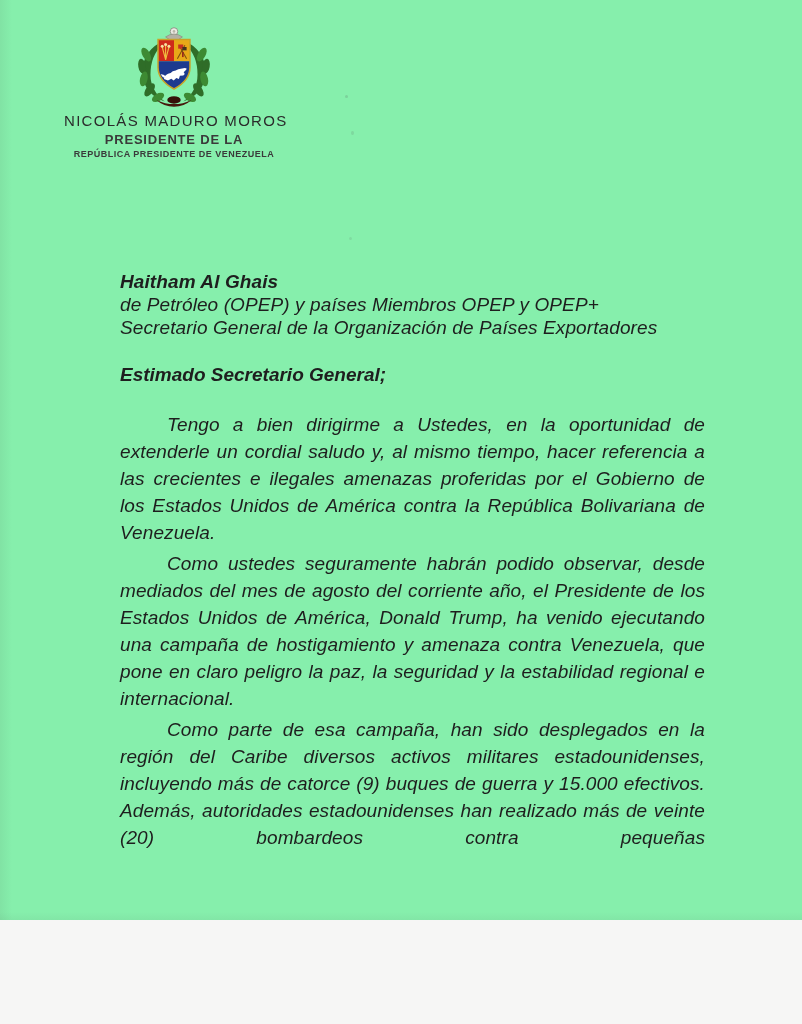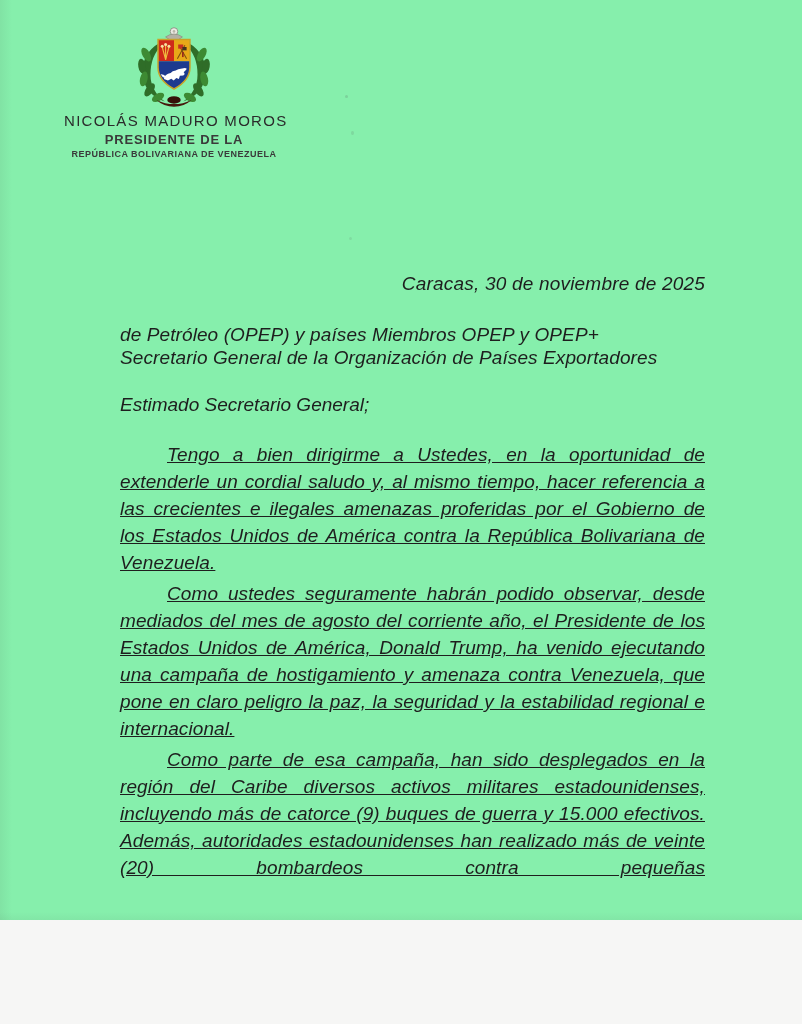--- a/index.html
+++ b/index.html
@@ -92,29 +92,29 @@
   }
   .address {
     line-height: 23px;
     margin: 0 0 22px 0;
     letter-spacing: 0.1px;
   }
   .address .bold { font-weight: 700; }
   .greeting {
     line-height: 27px;
     margin: 16px 0 23px 0;
+    font-weight: bold;
   }
   .para {
     margin: 0 0 4px 0;
     line-height: 27px;
     text-align: justify;
     text-indent: 47px;
     letter-spacing: 0.1px;
     word-spacing: 0.5px;
-    text-decoration: underline;
   }
   .para.justify-last {
     text-align-last: justify;
   }
 
   
   .speck {
     position: absolute;
     border-radius: 50%;
     background: rgba(80,80,80,0.18);
@@ -176,27 +176,27 @@
         <path d="M60 22 h6 v5 h-6 z" fill="#c43022"></path>
         <path d="M65 25 h5 v4 h-5 z" fill="#43321f"></path>
         <path d="M64.5 31 h2 v6 h-2 z" fill="#9a2a1a"></path>
 
         <path d="M43 63 q1 -6 8 -7 q2 -3 6 -3 q3 -2 6 -2 l5 -1 q3 0 1.5 2.2 l-3 2.8 q2.5 2.5 -0.5 3.8 l-4 0.4 -1.2 3.8 -3 -1.2 -3.2 3 -2.8 -2 -4 2.2 z" fill="#ffffff"></path>
         <path d="M44 62 q-3.5 -1.5 -4.8 -4.6 q3.2 -0.2 5.6 2.2 z" fill="#ffffff"></path>
       </svg>
     </div>
     <div class="lh-name">NICOLÁS MADURO MOROS</div>
     <div class="lh-title1">PRESIDENTE DE LA</div>
-    <div class="lh-title2">REPÚBLICA BOLIVARIANA DE VENEZUELA</div>
+    <div class="lh-title2">REPÚBLICA PRESIDENTE DE VENEZUELA</div>
   </header>
 
   <main class="content">
-    <div class="dateline">Caracas, 30 de noviembre de 2025</div>
 
     <div class="address">
+      <div class="bold">Haitham Al Ghais</div>
       <div>de Petróleo (OPEP) y países Miembros OPEP y OPEP+</div>
       <div>Secretario General de la Organización de Países Exportadores</div>
     </div>
 
     <div class="greeting">Estimado Secretario General;</div>
 
     <p class="para">Tengo a bien dirigirme a Ustedes, en la oportunidad de extenderle un cordial saludo y, al mismo tiempo, hacer referencia a las crecientes e ilegales amenazas proferidas por el Gobierno de los Estados Unidos de América contra la República Bolivariana de Venezuela.</p>
     <p class="para">Como ustedes seguramente habrán podido observar, desde mediados del mes de agosto del corriente año, el Presidente de los Estados Unidos de América, Donald Trump, ha venido ejecutando una campaña de hostigamiento y amenaza contra Venezuela, que pone en claro peligro la paz, la seguridad y la estabilidad regional e internacional.</p>
     <p class="para justify-last">Como parte de esa campaña, han sido desplegados en la región del Caribe diversos activos militares estadounidenses, incluyendo más de catorce (9) buques de guerra y 15.000 efectivos. Además, autoridades estadounidenses han realizado más de veinte (20) bombardeos contra pequeñas</p>
   </main>

